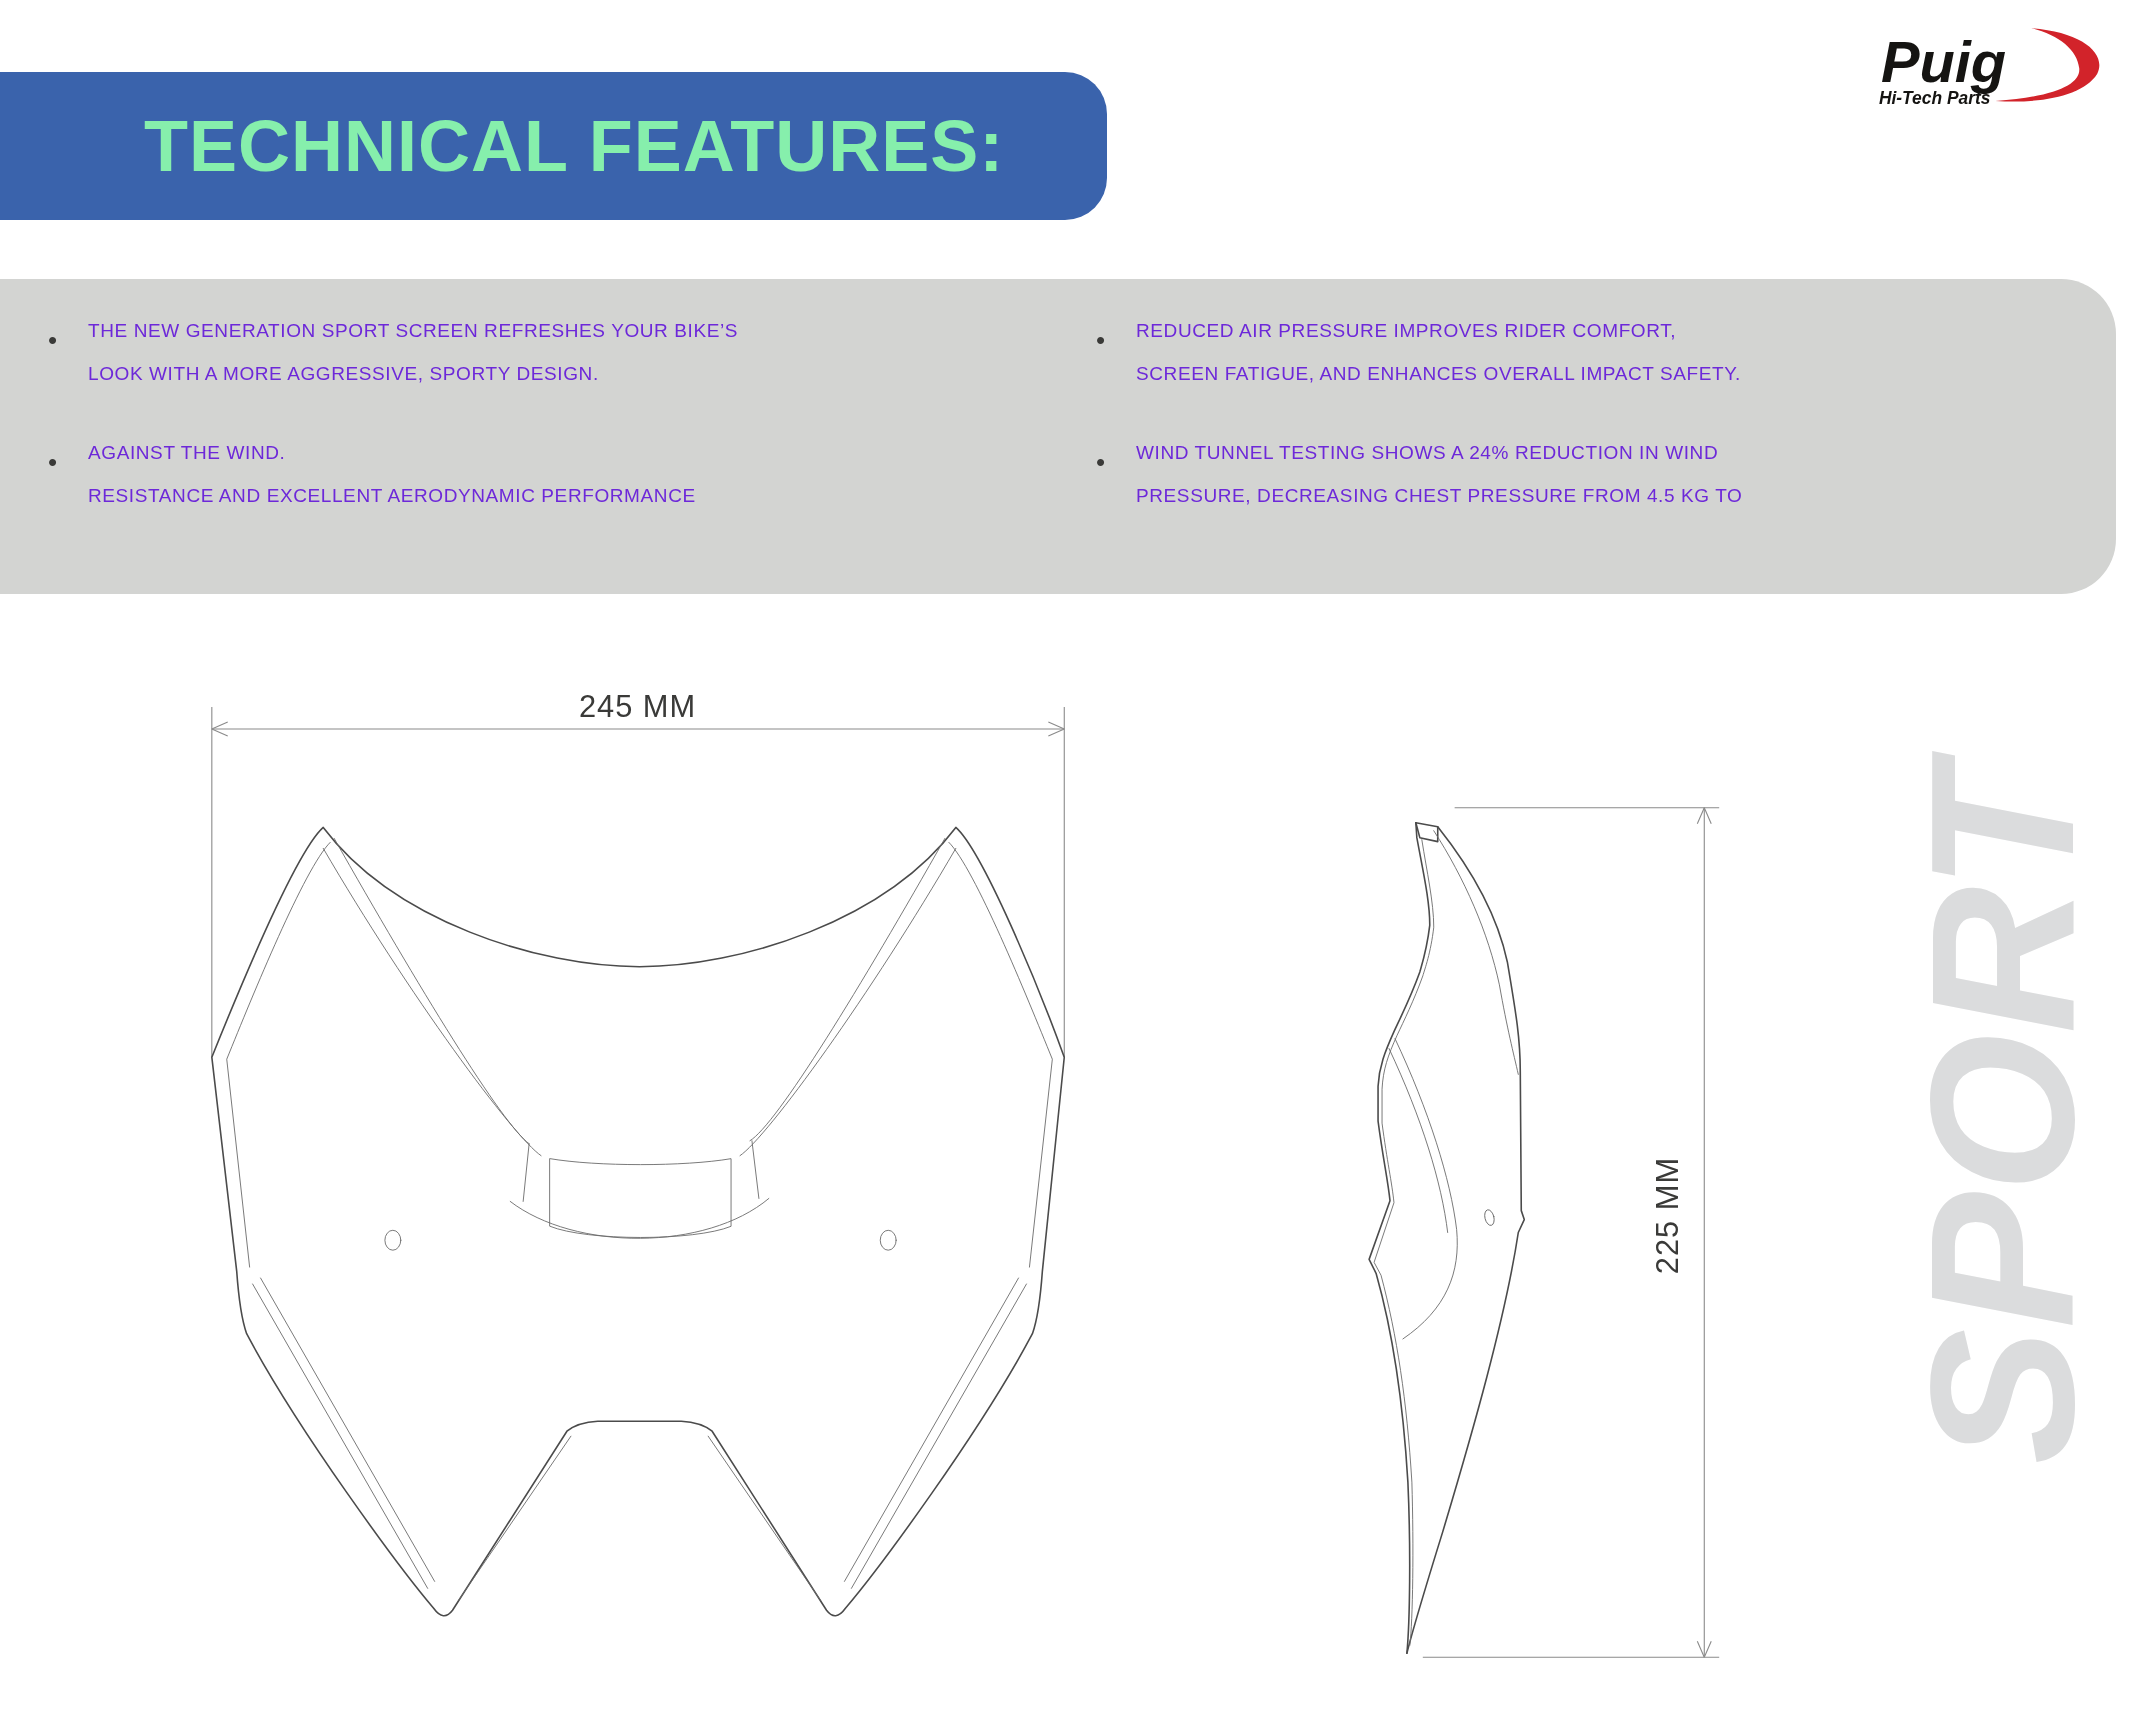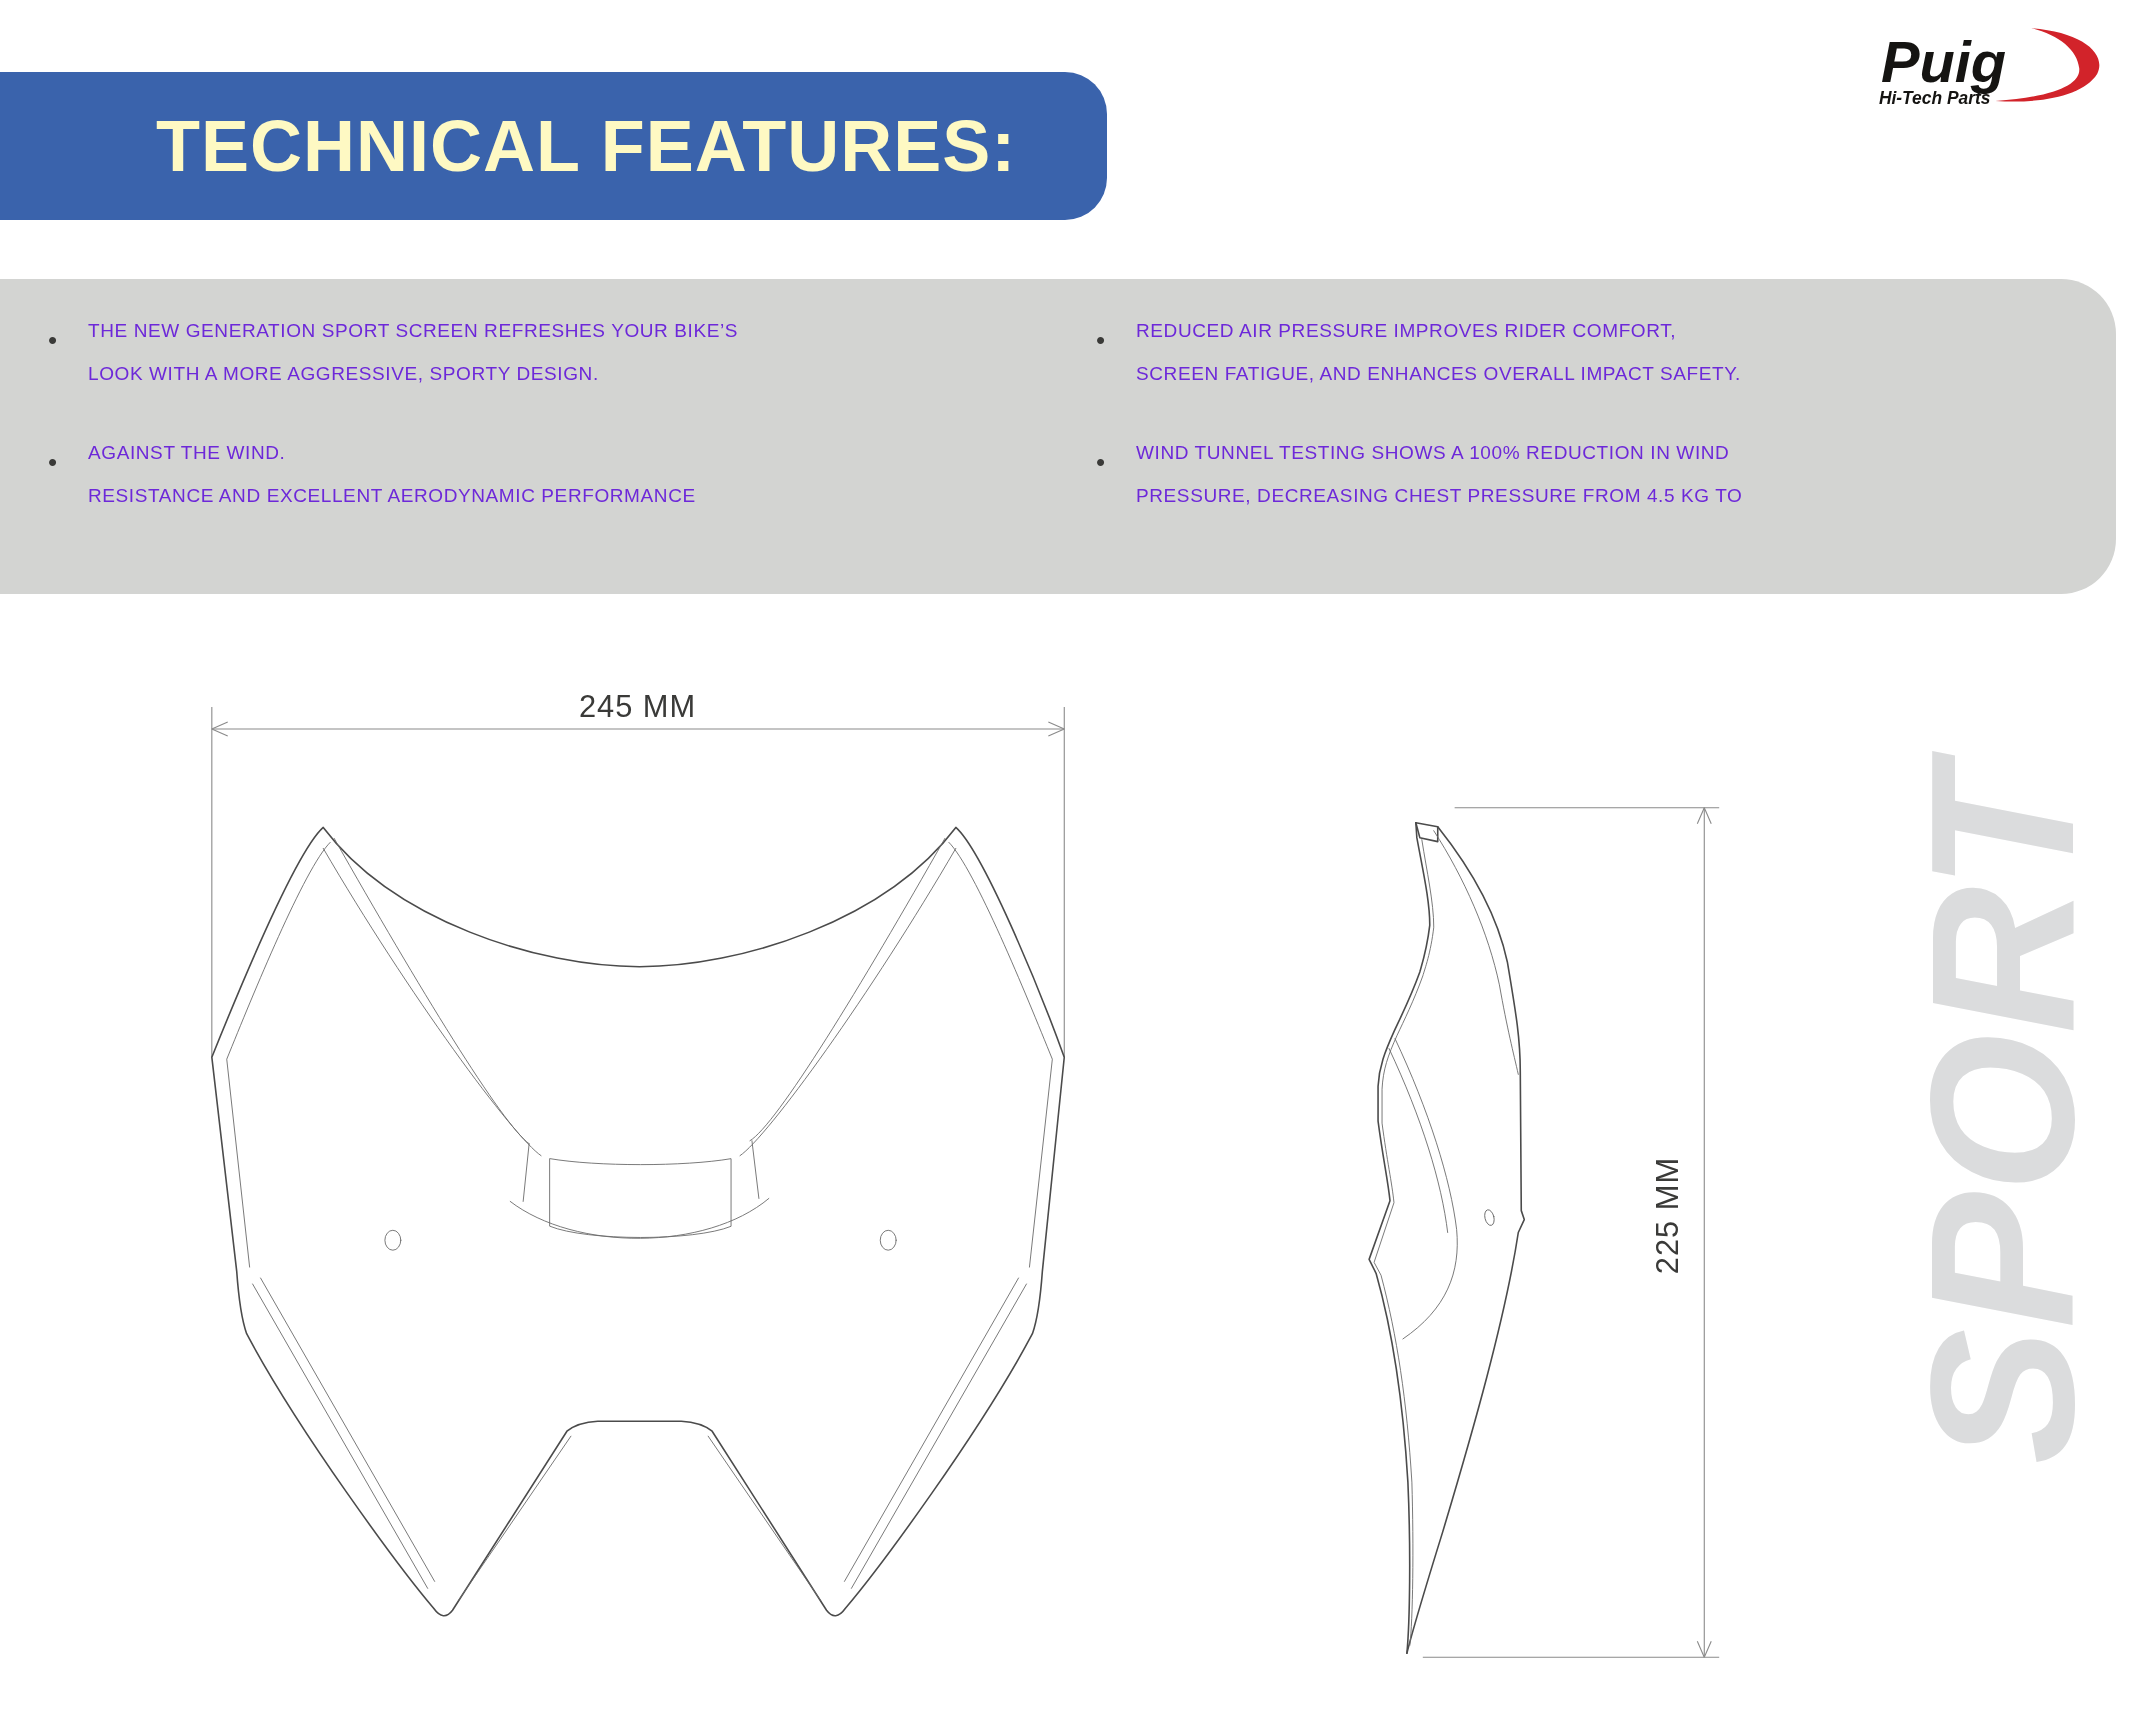--- a/index.html
+++ b/index.html
@@ -8,21 +8,21 @@
     background:#ffffff;
     font-family:"Liberation Sans", sans-serif;
   }
   
   .banner{
     position:absolute;left:0;top:72px;width:1107px;height:148px;
     background:#3a63ac;border-radius:0 42px 42px 0;
     display:flex;align-items:center;
   }
   .banner h1{
-    margin:12px;padding-left:144px;color:#fef9c3;
+    margin:0;padding-left:144px;color:#86efac;
     font-size:72px;font-weight:700;letter-spacing:1px;
   }
   
   .logo{position:absolute;left:1846px;top:22px;width:289px;height:96px;}
   
   .panel{
     position:absolute;left:0;top:279px;width:2116px;height:315px;
     background:#d3d4d2;border-radius:0 55px 55px 0;
   }
   .col{position:absolute;top:30px;}
@@ -89,21 +89,21 @@
     <div class="bullet">
       <span class="dot">•</span>
       <div class="btext">
           <div class="tl"><span>REDUCED AIR PRESSURE IMPROVES RIDER COMFORT,</span></div>
           <div class="tl"><span>SCREEN FATIGUE, AND ENHANCES OVERALL </span><b>IMPACT SAFETY</b><span>.</span></div>
         </div>
     </div>
     <div class="bullet">
       <span class="dot">•</span>
       <div class="btext">
-          <div class="tl"><span>WIND TUNNEL TESTING SHOWS A </span><b>100% REDUCTION IN WIND</b></div>
+          <div class="tl"><span>WIND TUNNEL TESTING SHOWS A </span><b>24% REDUCTION IN WIND</b></div>
           <div class="tl"><b>PRESSURE</b><span>, DECREASING CHEST PRESSURE FROM 4.5 KG TO</span></div>
         </div>
     </div>
   </div>
 </div>
 
 <svg class="front-svg" width="935" height="1005" viewBox="0 0 940 1010">
   <g class="dim">
     <path d="M33,20 V372"></path>
     <path d="M890,20 V372"></path>

